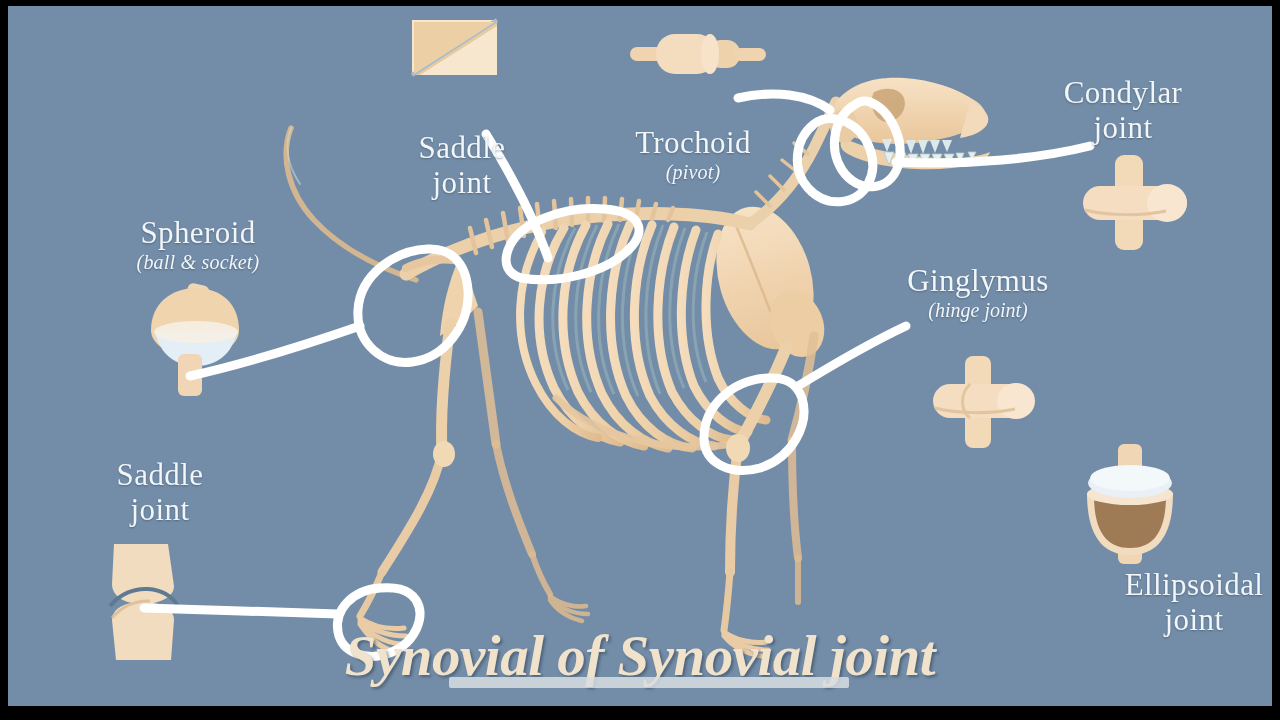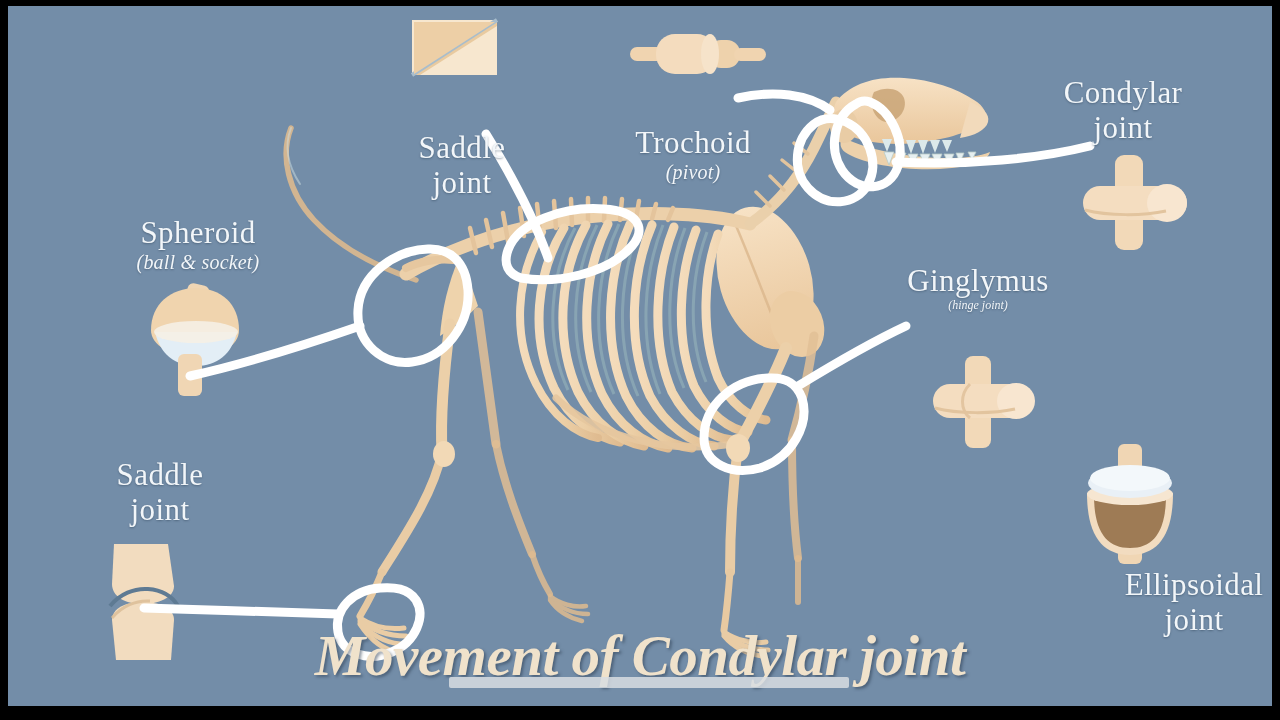--- a/index.html
+++ b/index.html
@@ -45,21 +45,21 @@
     display: block;
     font-family: "Liberation Serif", serif;
     font-style: italic;
     font-size: 20px;
     letter-spacing: .2px;
   }
   .label .l-sub-small {
     display: block;
     font-family: "Liberation Serif", serif;
     font-style: italic;
-    font-size: 12px;
+    font-size: 20px;
   }
   
   #title {
     position: absolute;
     left: 0;
     right: 0;
     bottom: 18px;
     text-align: center;
     color: #f0e2cb;
     font-family: "Liberation Serif", serif;
@@ -389,18 +389,18 @@
     <div class="label" style="left:92px; top:452px; width:120px;">
       <span class="l-main">Saddle</span>
       <span class="l-main">joint</span>
     </div>
 
     <div class="label" style="left:1101px; top:562px; width:170px;">
       <span class="l-main">Ellipsoidal</span>
       <span class="l-main">joint</span>
     </div>
 
-    <div id="title">Movement of Condylar joint</div>
+    <div id="title">Synovial of Synovial joint</div>
 
     <div id="progress-bar"></div>
 
   </div>
 </div>
 
 </body></html>

